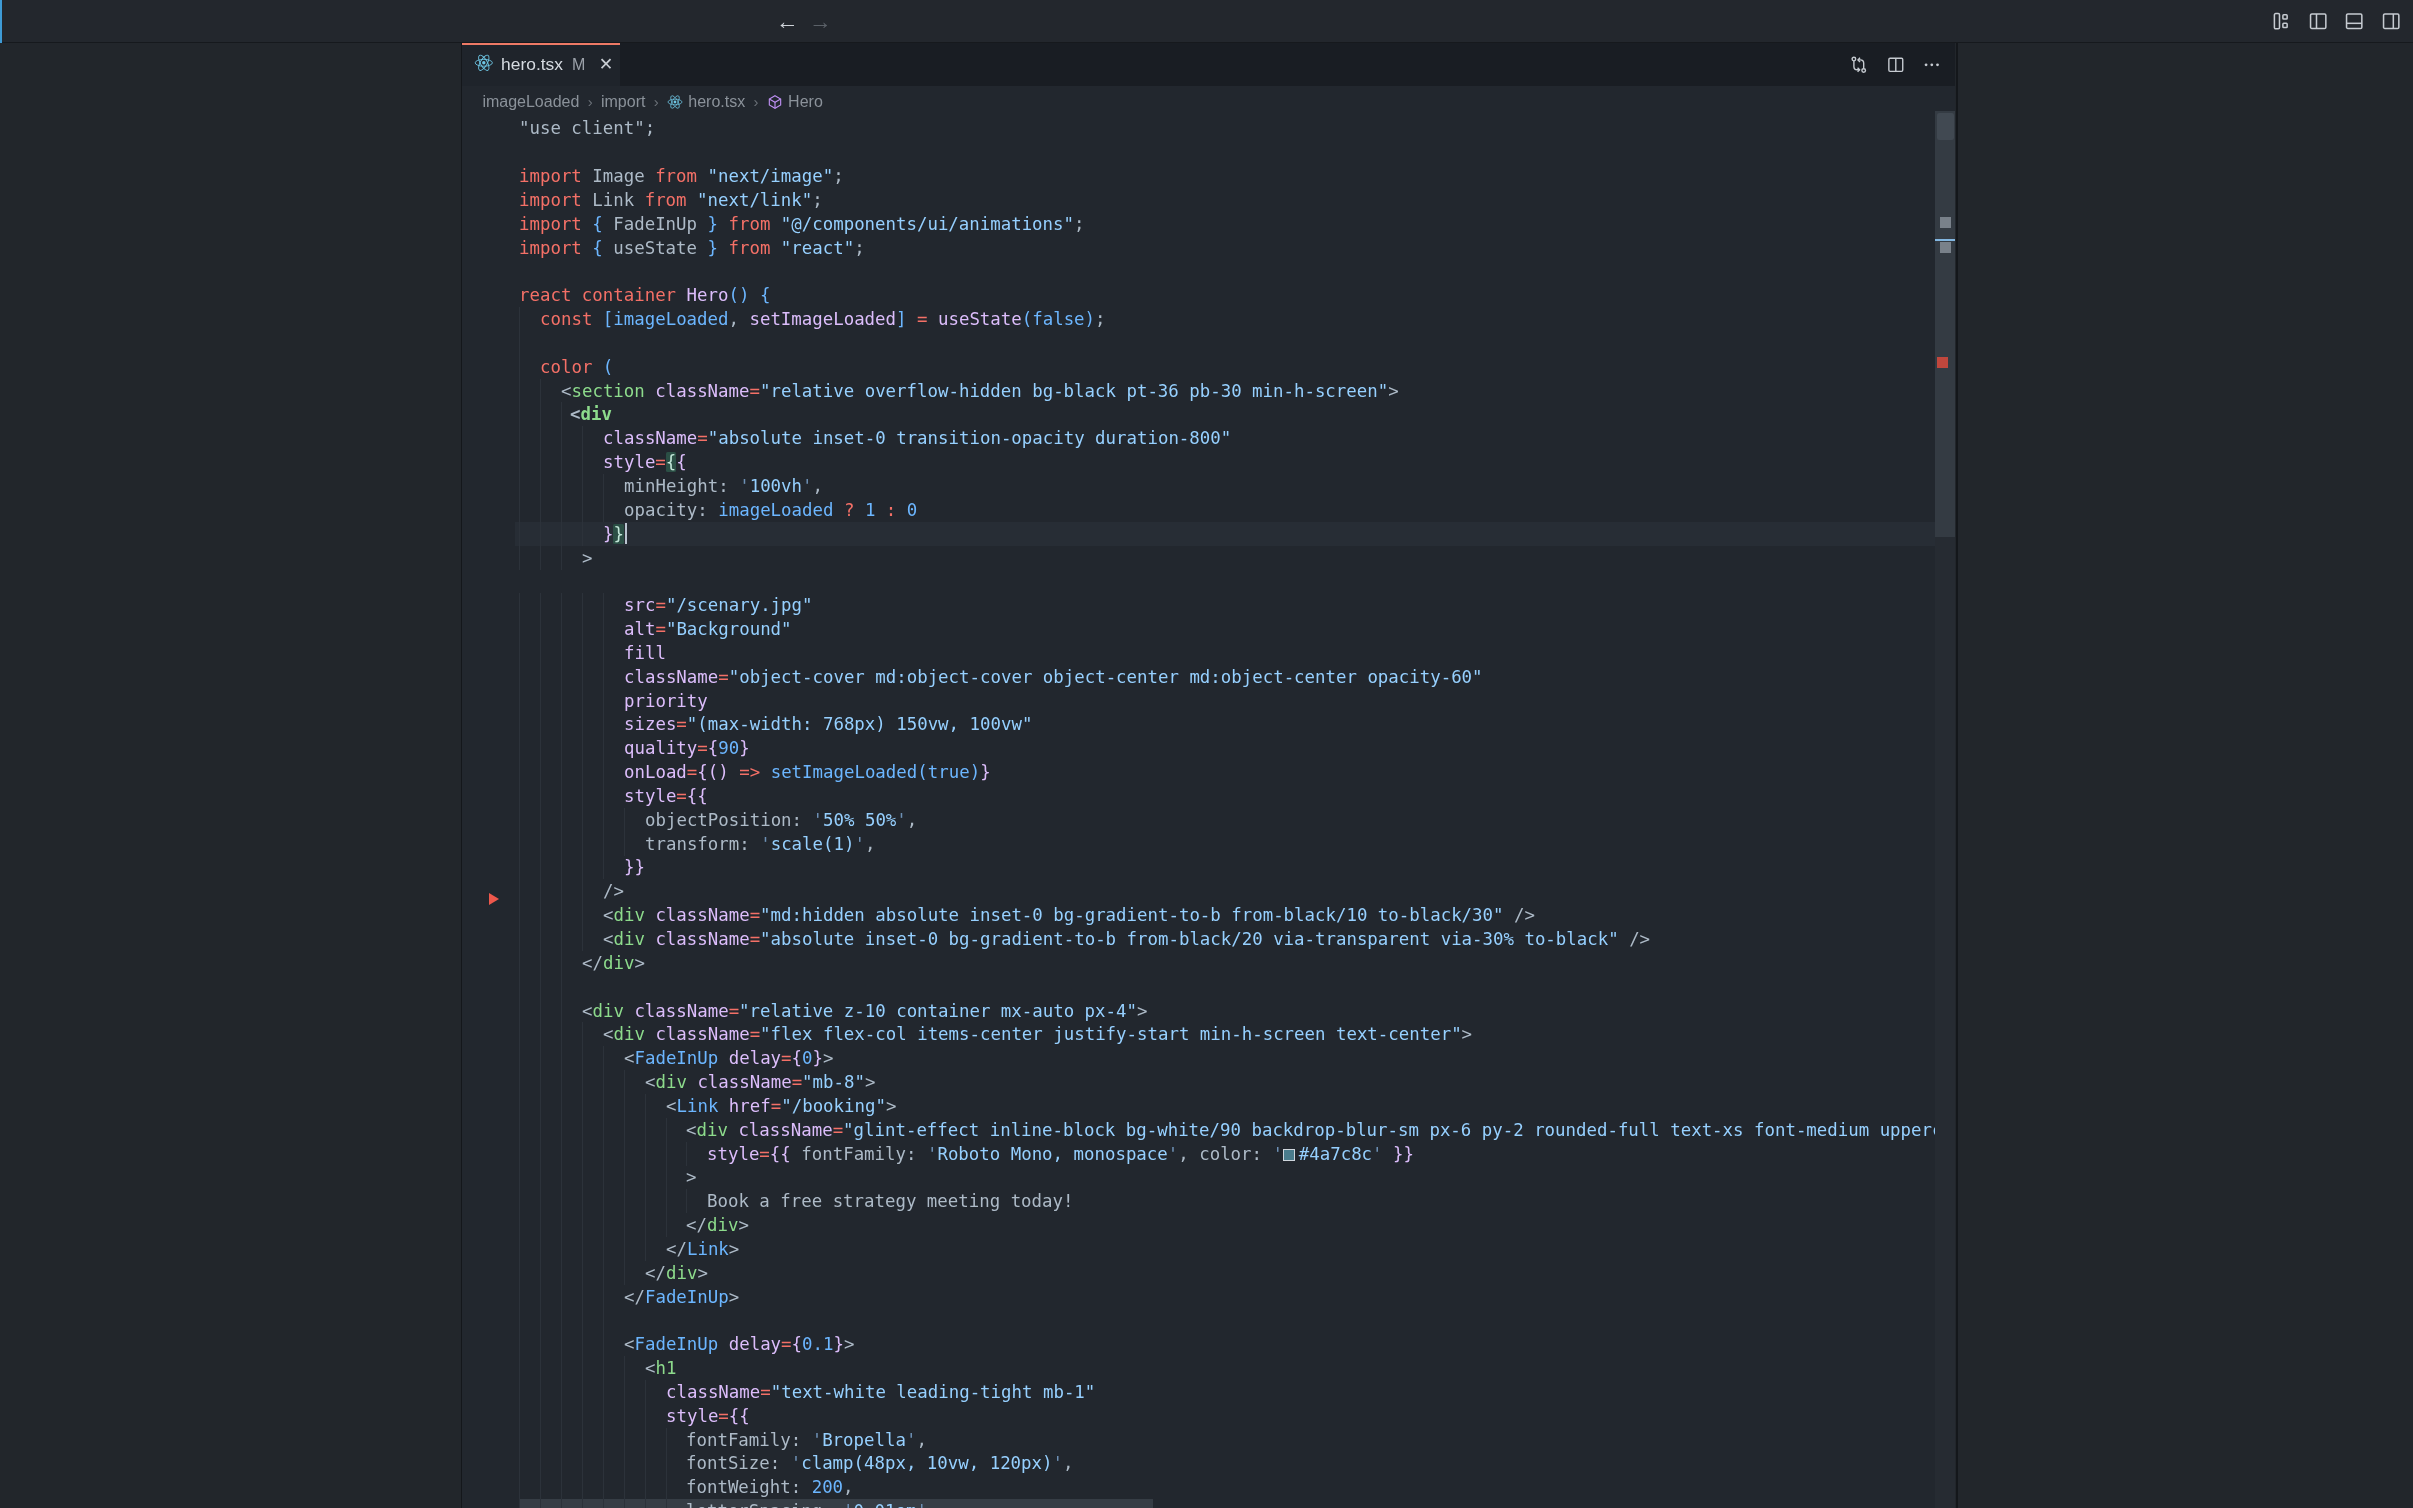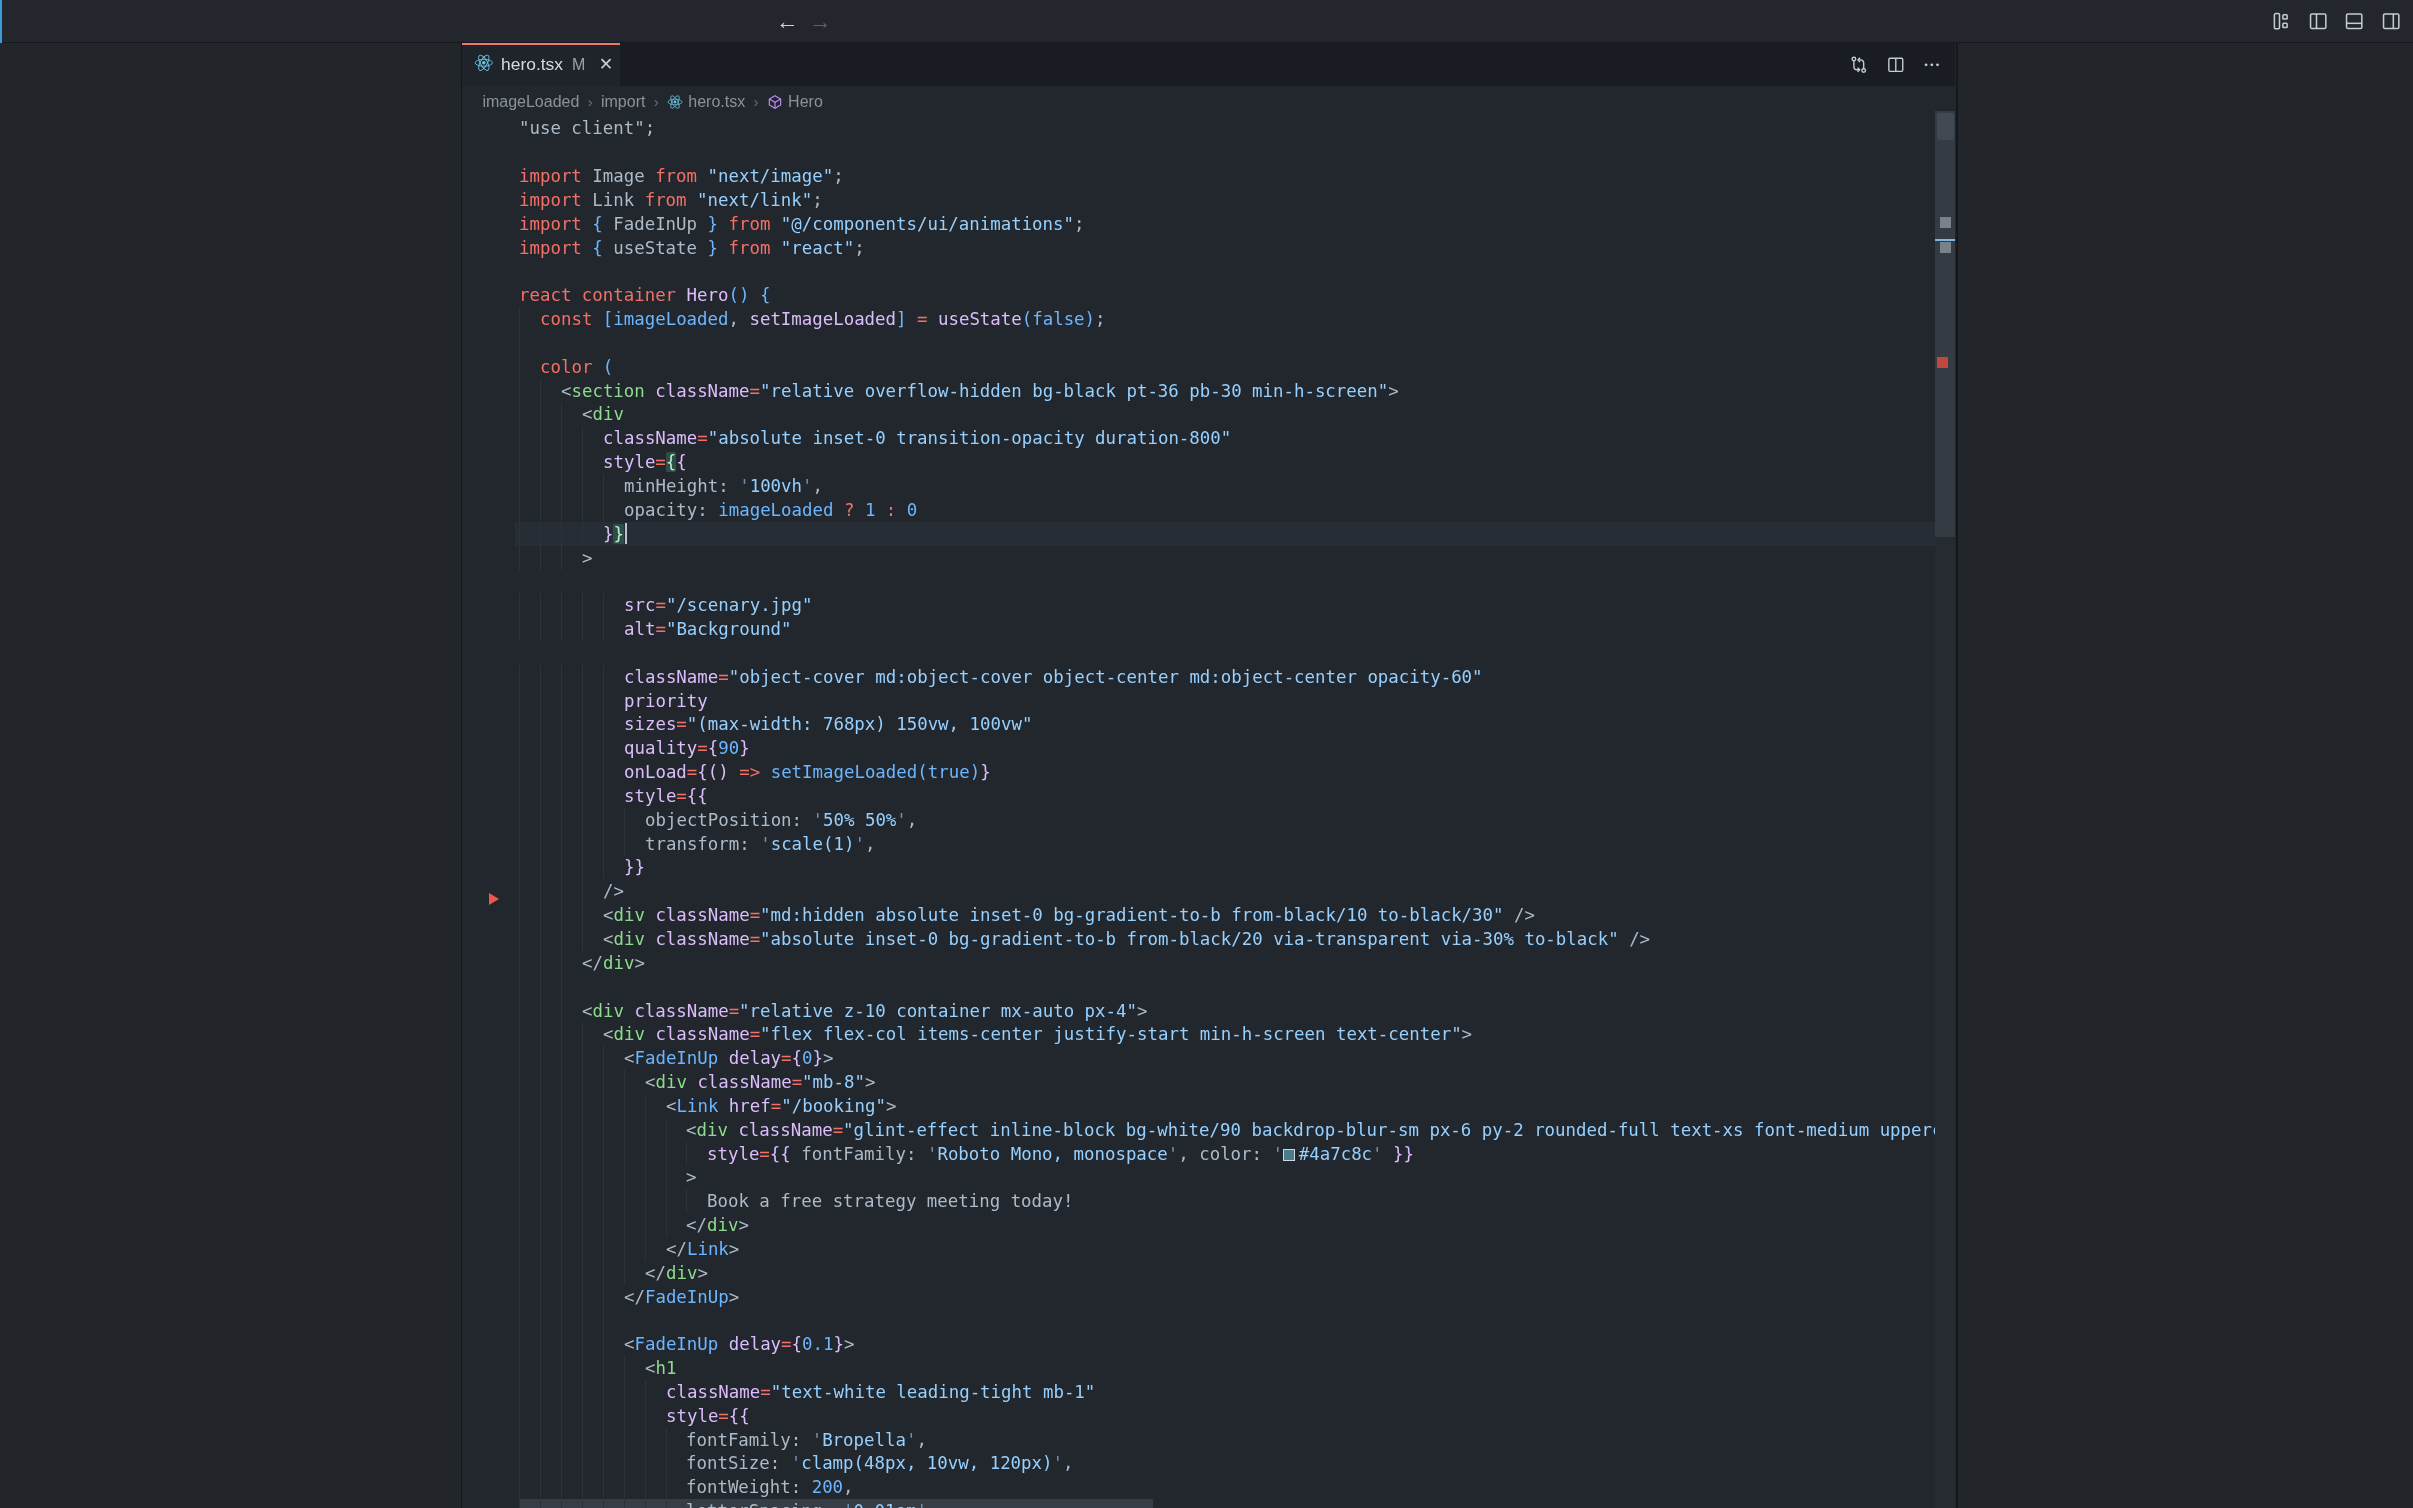--- a/index.html
+++ b/index.html
@@ -174,29 +174,30 @@
         <div class="line" style="top: 47px;"><span class="ct" style="left: 57px;"><span class="k">import</span><span class="f"> Image </span><span class="k">from</span><span class="f"> </span><span class="s">"next/image"</span><span class="f">;</span></span></div>
         <div class="line" style="top: 71px;"><span class="ct" style="left: 57px;"><span class="k">import</span><span class="f"> Link </span><span class="k">from</span><span class="f"> </span><span class="s">"next/link"</span><span class="f">;</span></span></div>
         <div class="line" style="top: 95px;"><span class="ct" style="left: 57px;"><span class="k">import</span><span class="f"> </span><span class="b">{</span><span class="f"> FadeInUp </span><span class="b">}</span><span class="f"> </span><span class="k">from</span><span class="f"> </span><span class="s">"@/components/ui/animations"</span><span class="f">;</span></span></div>
         <div class="line" style="top: 119px;"><span class="ct" style="left: 57px;"><span class="k">import</span><span class="f"> </span><span class="b">{</span><span class="f"> useState </span><span class="b">}</span><span class="f"> </span><span class="k">from</span><span class="f"> </span><span class="s">"react"</span><span class="f">;</span></span></div>
         <div class="line" style="top: 142px;"><span class="ct" style="left: 57px;"></span></div>
         <div class="line" style="top: 166px;"><span class="ct" style="left: 57px;"><span class="k">react</span><span class="f"> </span><span class="k">container</span><span class="f"> </span><span class="p">Hero</span><span class="b">()</span><span class="f"> </span><span class="b">{</span></span></div>
         <div class="line" style="top: 190px;"><div class="guide" style="left: 57px;"></div><span class="ct" style="left: 78px;"><span class="k">const</span><span class="f"> </span><span class="b">[</span><span class="b">imageLoaded</span><span class="f">, </span><span class="p">setImageLoaded</span><span class="b">]</span><span class="f"> </span><span class="k">=</span><span class="f"> </span><span class="p">useState</span><span class="b">(</span><span class="b">false</span><span class="b">)</span><span class="f">;</span></span></div>
         <div class="line" style="top: 214px;"><div class="guide" style="left: 57px;"></div><span class="ct" style="left: 57px;"></span></div>
         <div class="line" style="top: 238px;"><div class="guide" style="left: 57px;"></div><span class="ct" style="left: 78px;"><span class="k">color</span><span class="f"> </span><span class="b">(</span></span></div>
         <div class="line" style="top: 262px;"><div class="guide" style="left: 57px;"></div><div class="guide" style="left: 78px;"></div><span class="ct" style="left: 99px;"><span class="f">&lt;</span><span class="g">section</span><span class="f"> </span><span class="p">className</span><span class="k">=</span><span class="s">"relative overflow-hidden bg-black pt-36 pb-30 min-h-screen"</span><span class="f">&gt;</span></span></div>
-        <div class="line" style="top: 285px;"><div class="guide" style="left: 57px;"></div><div class="guide" style="left: 78px;"></div><div class="guide" style="left: 99px;"></div><span class="ct" style="left: 120px;"><span class="f">&lt;</span><span class="g">div</span></span></div>
+        <div class="line" style="top: 285px;"><div class="guide" style="left: 57px;"></div><div class="guide" style="left: 78px;"></div><div class="guide" style="left: 99px;"></div><span class="ct" style="left: 108px; font-weight: bold;"><span class="f">&lt;</span><span class="g">div</span></span></div>
         <div class="line" style="top: 309px;"><div class="guide" style="left: 57px;"></div><div class="guide" style="left: 78px;"></div><div class="guide" style="left: 99px;"></div><div class="guide" style="left: 120px;"></div><span class="ct" style="left: 141px;"><span class="p">className</span><span class="k">=</span><span class="s">"absolute inset-0 transition-opacity duration-800"</span></span></div>
         <div class="line" style="top: 333px;"><div class="guide" style="left: 57px;"></div><div class="guide" style="left: 78px;"></div><div class="guide" style="left: 99px;"></div><div class="guide" style="left: 120px;"></div><span class="ct" style="left: 141px;"><span class="p">style</span><span class="k">=</span><span class="bm">{</span><span class="p">{</span></span></div>
         <div class="line" style="top: 357px;"><div class="guide" style="left: 57px;"></div><div class="guide" style="left: 78px;"></div><div class="guide" style="left: 99px;"></div><div class="guide" style="left: 120px;"></div><div class="guide" style="left: 141px;"></div><span class="ct" style="left: 162px;"><span class="f">minHeight</span><span class="f">: </span><span class="q">'</span><span class="s">100vh</span><span class="q">'</span><span class="f">,</span></span></div>
         <div class="line" style="top: 381px;"><div class="guide" style="left: 57px;"></div><div class="guide" style="left: 78px;"></div><div class="guide" style="left: 99px;"></div><div class="guide" style="left: 120px;"></div><div class="guide" style="left: 141px;"></div><span class="ct" style="left: 162px;"><span class="f">opacity</span><span class="f">: </span><span class="b">imageLoaded</span><span class="f"> </span><span class="k">?</span><span class="f"> </span><span class="b">1</span><span class="f"> </span><span class="k">:</span><span class="f"> </span><span class="b">0</span></span></div>
         <div class="line" style="top: 405px;"><div class="guide" style="left: 57px;"></div><div class="guide" style="left: 78px;"></div><div class="guide" style="left: 99px;"></div><div class="guide" style="left: 120px;"></div><span class="ct" style="left: 141px;"><span class="p">}</span><span class="bm">}</span><span class="cur"></span></span></div>
         <div class="line" style="top: 429px;"><div class="guide" style="left: 57px;"></div><div class="guide" style="left: 78px;"></div><div class="guide" style="left: 99px;"></div><span class="ct" style="left: 120px;"><span class="f">&gt;</span></span></div>
         <div class="line" style="top: 476px;"><div class="guide" style="left: 57px;"></div><div class="guide" style="left: 78px;"></div><div class="guide" style="left: 99px;"></div><div class="guide" style="left: 120px;"></div><div class="guide" style="left: 141px;"></div><span class="ct" style="left: 162px;"><span class="p">src</span><span class="k">=</span><span class="s">"/scenary.jpg"</span></span></div>
         <div class="line" style="top: 500px;"><div class="guide" style="left: 57px;"></div><div class="guide" style="left: 78px;"></div><div class="guide" style="left: 99px;"></div><div class="guide" style="left: 120px;"></div><div class="guide" style="left: 141px;"></div><span class="ct" style="left: 162px;"><span class="p">alt</span><span class="k">=</span><span class="s">"Background"</span></span></div>
+        <div class="line" style="top: 524px;"><div class="guide" style="left: 57px;"></div><div class="guide" style="left: 78px;"></div><div class="guide" style="left: 99px;"></div><div class="guide" style="left: 120px;"></div><div class="guide" style="left: 141px;"></div><span class="ct" style="left: 162px;"><span class="p">fill</span></span></div>
         <div class="line" style="top: 548px;"><div class="guide" style="left: 57px;"></div><div class="guide" style="left: 78px;"></div><div class="guide" style="left: 99px;"></div><div class="guide" style="left: 120px;"></div><div class="guide" style="left: 141px;"></div><span class="ct" style="left: 162px;"><span class="p">className</span><span class="k">=</span><span class="s">"object-cover md:object-cover object-center md:object-center opacity-60"</span></span></div>
         <div class="line" style="top: 572px;"><div class="guide" style="left: 57px;"></div><div class="guide" style="left: 78px;"></div><div class="guide" style="left: 99px;"></div><div class="guide" style="left: 120px;"></div><div class="guide" style="left: 141px;"></div><span class="ct" style="left: 162px;"><span class="p">priority</span></span></div>
         <div class="line" style="top: 595px;"><div class="guide" style="left: 57px;"></div><div class="guide" style="left: 78px;"></div><div class="guide" style="left: 99px;"></div><div class="guide" style="left: 120px;"></div><div class="guide" style="left: 141px;"></div><span class="ct" style="left: 162px;"><span class="p">sizes</span><span class="k">=</span><span class="s">"(max-width: 768px) 150vw, 100vw"</span></span></div>
         <div class="line" style="top: 619px;"><div class="guide" style="left: 57px;"></div><div class="guide" style="left: 78px;"></div><div class="guide" style="left: 99px;"></div><div class="guide" style="left: 120px;"></div><div class="guide" style="left: 141px;"></div><span class="ct" style="left: 162px;"><span class="p">quality</span><span class="k">=</span><span class="p">{</span><span class="b">90</span><span class="p">}</span></span></div>
         <div class="line" style="top: 643px;"><div class="guide" style="left: 57px;"></div><div class="guide" style="left: 78px;"></div><div class="guide" style="left: 99px;"></div><div class="guide" style="left: 120px;"></div><div class="guide" style="left: 141px;"></div><span class="ct" style="left: 162px;"><span class="p">onLoad</span><span class="k">=</span><span class="p">{</span><span class="p">()</span><span class="f"> </span><span class="k">=&gt;</span><span class="f"> </span><span class="b">setImageLoaded</span><span class="b">(</span><span class="b">true</span><span class="b">)</span><span class="p">}</span></span></div>
         <div class="line" style="top: 667px;"><div class="guide" style="left: 57px;"></div><div class="guide" style="left: 78px;"></div><div class="guide" style="left: 99px;"></div><div class="guide" style="left: 120px;"></div><div class="guide" style="left: 141px;"></div><span class="ct" style="left: 162px;"><span class="p">style</span><span class="k">=</span><span class="p">{{</span></span></div>
         <div class="line" style="top: 691px;"><div class="guide" style="left: 57px;"></div><div class="guide" style="left: 78px;"></div><div class="guide" style="left: 99px;"></div><div class="guide" style="left: 120px;"></div><div class="guide" style="left: 141px;"></div><div class="guide" style="left: 162px;"></div><span class="ct" style="left: 183px;"><span class="f">objectPosition</span><span class="f">: </span><span class="q">'</span><span class="s">50% 50%</span><span class="q">'</span><span class="f">,</span></span></div>
         <div class="line" style="top: 715px;"><div class="guide" style="left: 57px;"></div><div class="guide" style="left: 78px;"></div><div class="guide" style="left: 99px;"></div><div class="guide" style="left: 120px;"></div><div class="guide" style="left: 141px;"></div><div class="guide" style="left: 162px;"></div><span class="ct" style="left: 183px;"><span class="f">transform</span><span class="f">: </span><span class="q">'</span><span class="s">scale(1)</span><span class="q">'</span><span class="f">,</span></span></div>
         <div class="line" style="top: 738px;"><div class="guide" style="left: 57px;"></div><div class="guide" style="left: 78px;"></div><div class="guide" style="left: 99px;"></div><div class="guide" style="left: 120px;"></div><div class="guide" style="left: 141px;"></div><span class="ct" style="left: 162px;"><span class="p">}}</span></span></div>
         <div class="line" style="top: 762px;"><div class="guide" style="left: 57px;"></div><div class="guide" style="left: 78px;"></div><div class="guide" style="left: 99px;"></div><div class="guide" style="left: 120px;"></div><span class="ct" style="left: 141px;"><span class="f">/&gt;</span></span></div>

